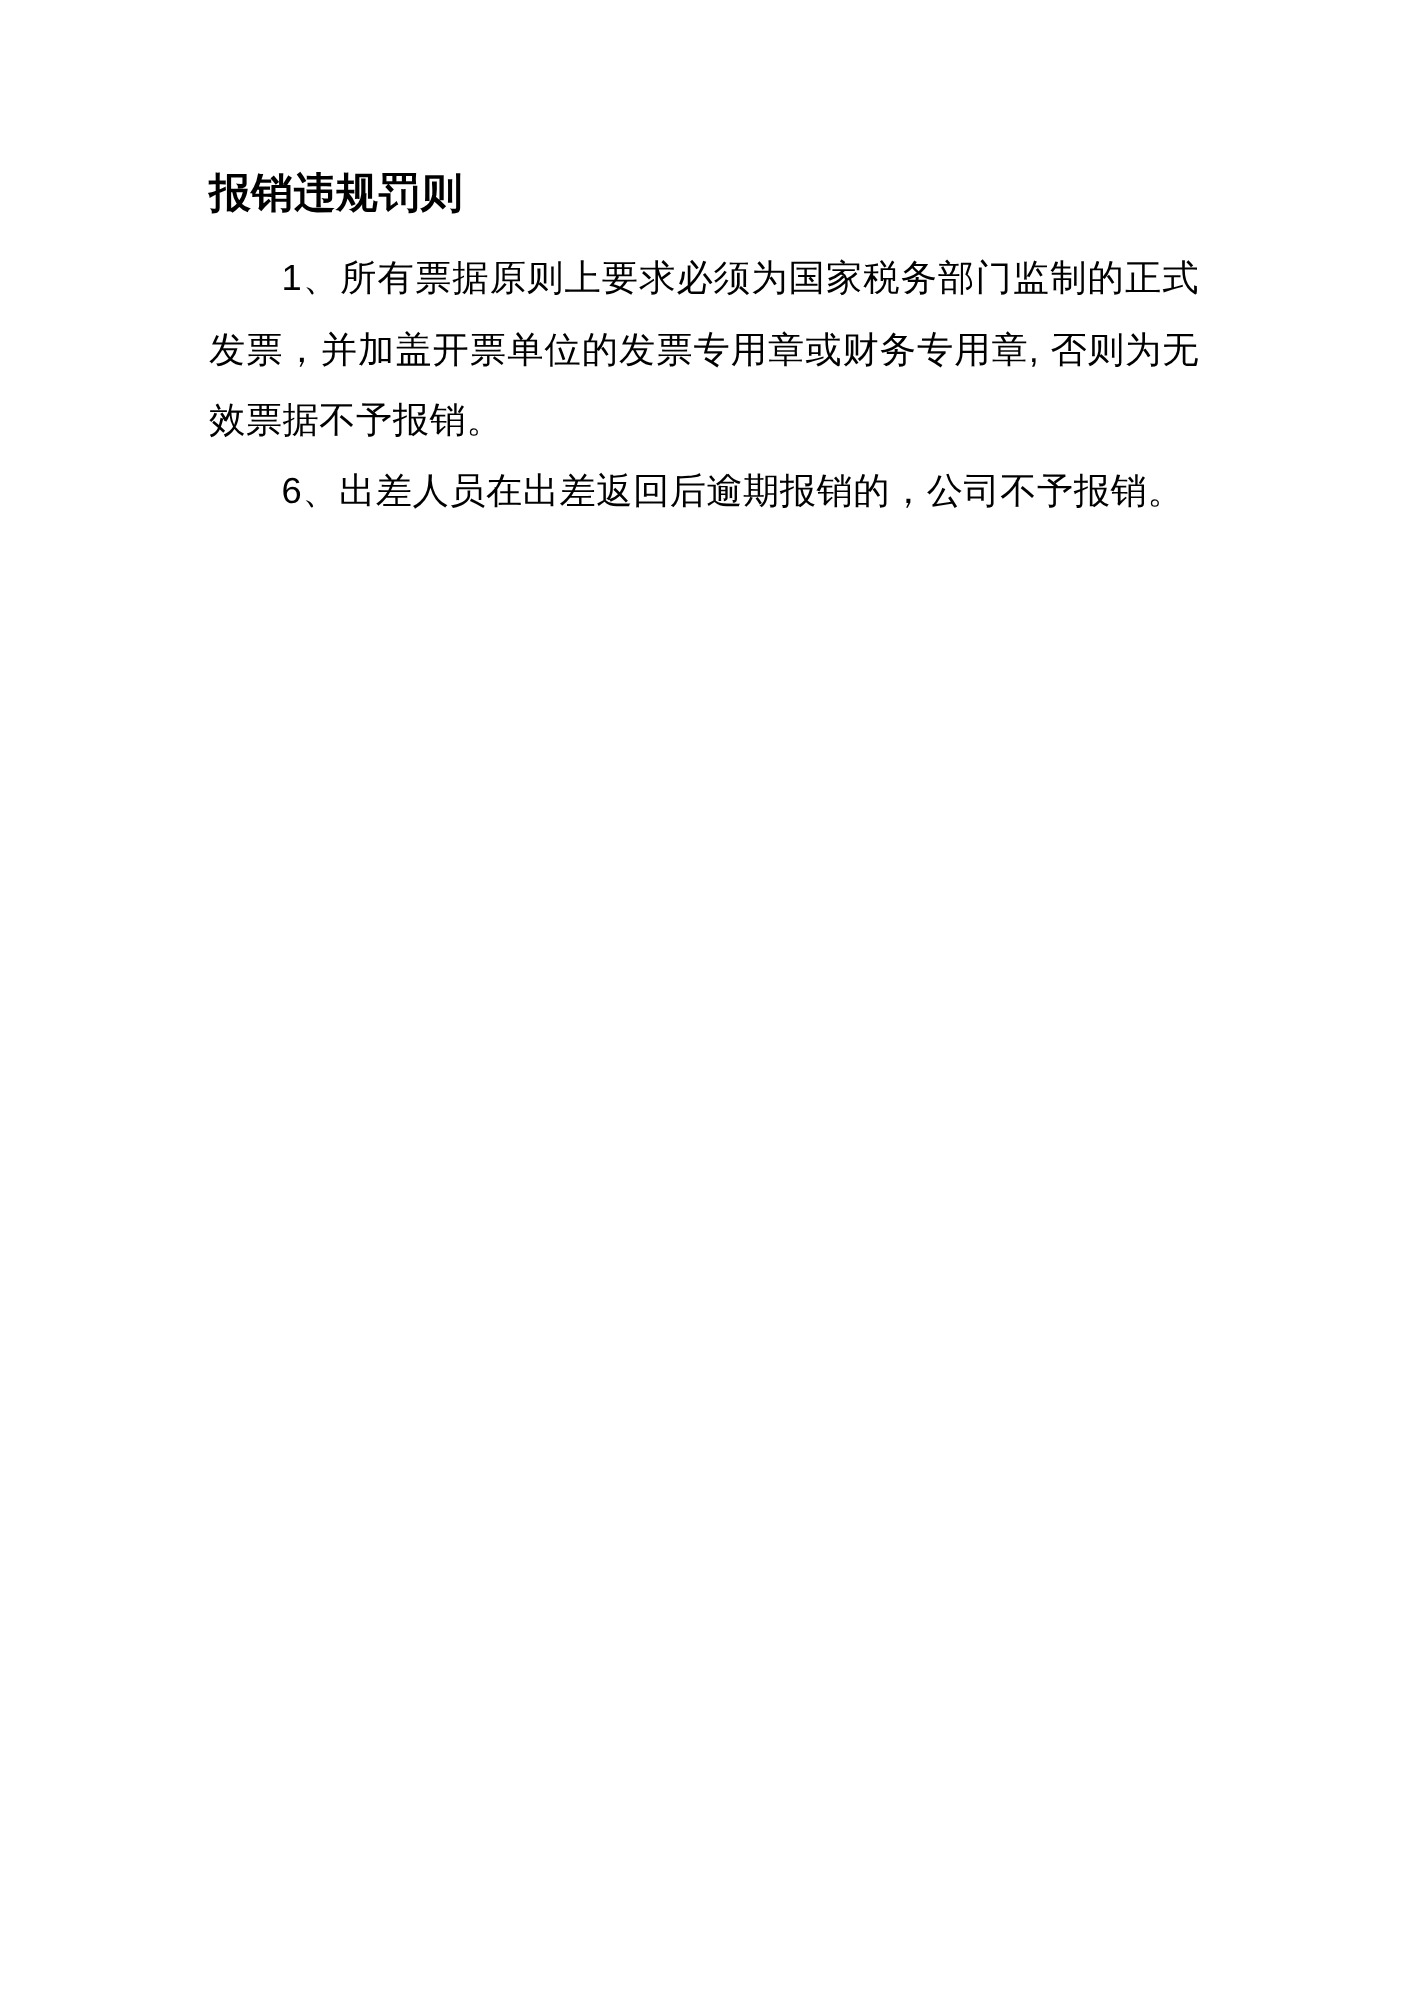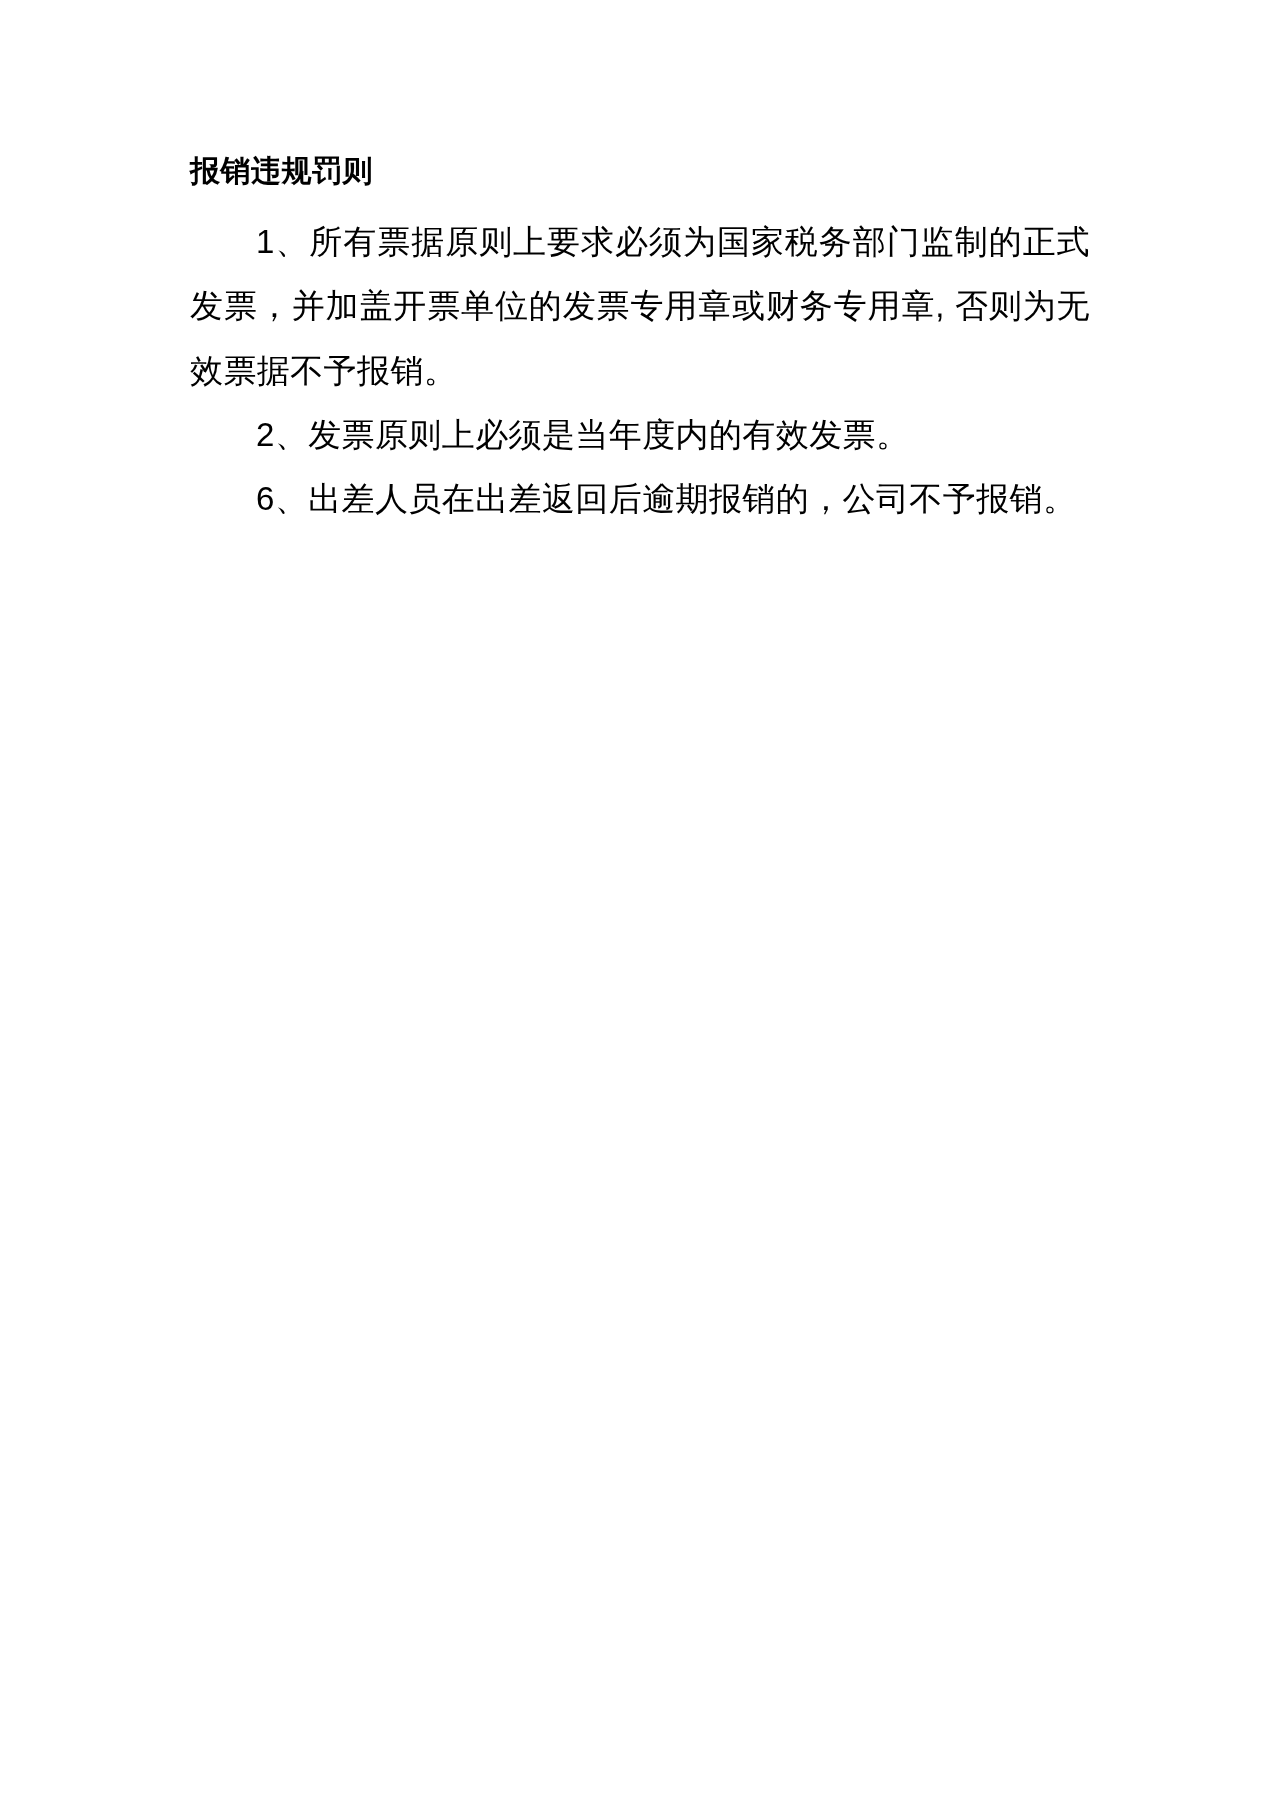--- a/index.html
+++ b/index.html
@@ -15,21 +15,21 @@
     -webkit-font-smoothing: antialiased;
   }
   .page {
     position: relative;
     width: 1280px;
     height: 1810px;
     box-sizing: border-box;
     padding: 150px 160px 0 190px;
   }
   .doc-title {
-    font-size: 30px;
+    font-size: 38px;
     font-weight: bold;
     letter-spacing: 0.5px;
     line-height: 1.4;
     margin: 0 0 18px 0;
   }
   .para {
     font-size: 33px;
     line-height: 1.95;
     text-align: justify;
     text-justify: inter-ideograph;
@@ -41,16 +41,15 @@
     width: 900px;
   }
 </style>
 </head>
 <body>
 
 <div class="page">
   <h1 class="doc-title">报销违规罚则</h1>
   <div class="body-block">
     <p class="para">1、所有票据原则上要求必须为国家税务部门监制的正式发票，并加盖开票单位的发票专用章或财务专用章, 否则为无效票据不予报销。</p>
-    <p class="para">2、发票原则上必须是当年度内的有效发票。</p>
     <p class="para">6、出差人员在出差返回后逾期报销的，公司不予报销。</p>
   </div>
 </div>
 
 </body></html>

